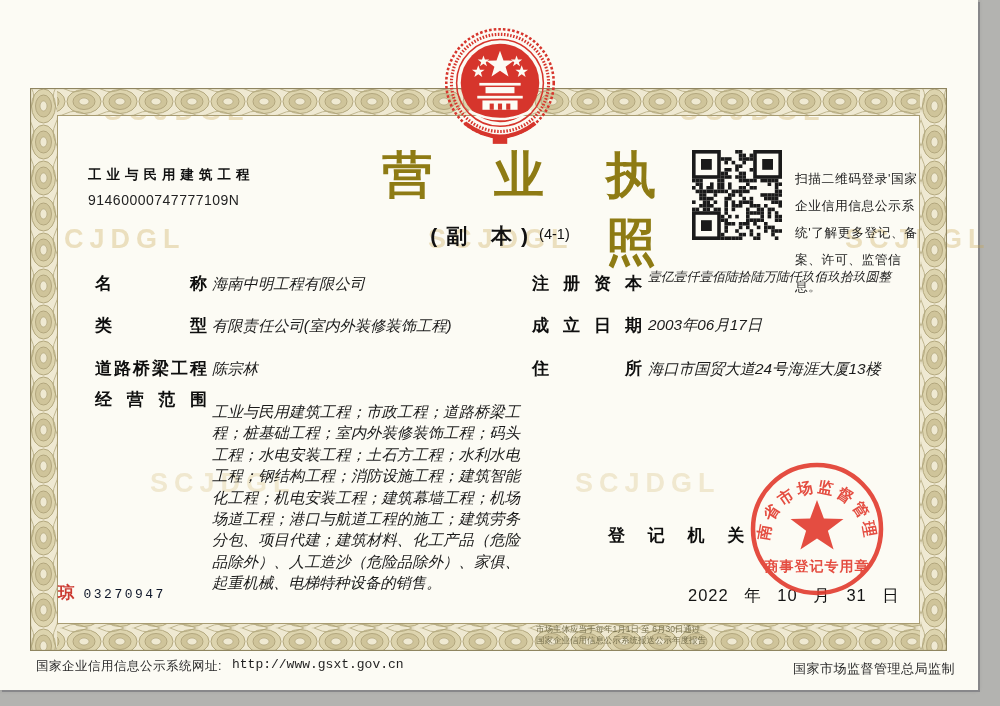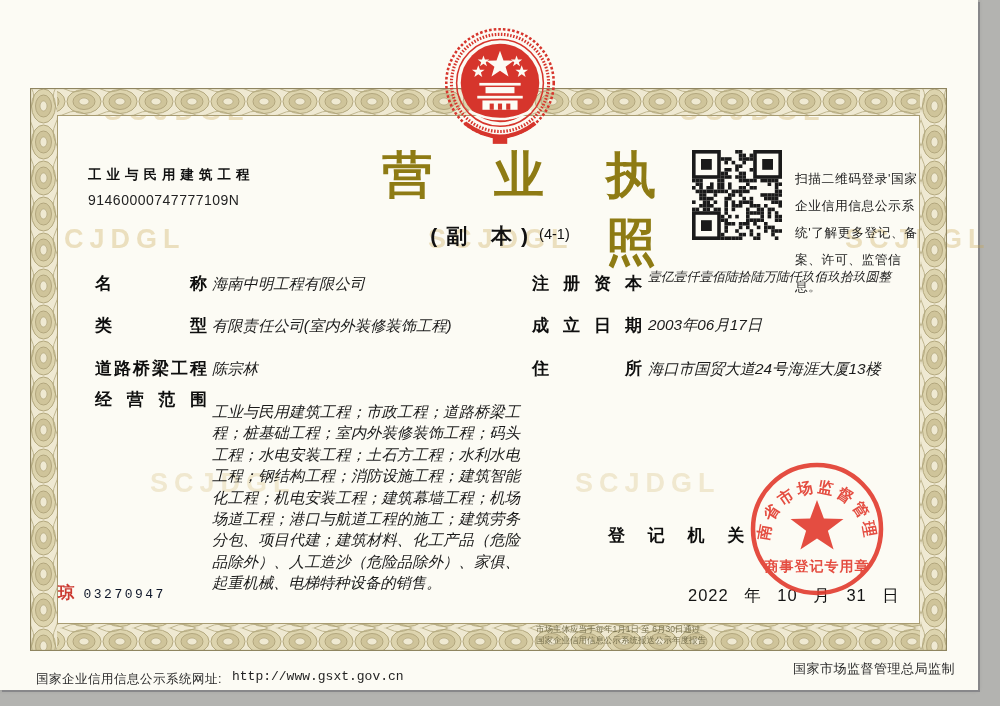--- a/index.html
+++ b/index.html
@@ -55,21 +55,21 @@
   .serial { position:absolute; left:58px; top:582px; z-index:3; display:flex;
     align-items:baseline; gap:9px; }
   .serial .region { color:#cb3a31; font-size:16.5px; font-weight:bold; }
   .serial .num { color:#0f172a; font-size:13px; letter-spacing:2.5px;
     font-family:Liberation Mono, monospace; }
 
   .notice { position:absolute; left:536px; top:624px; z-index:4; font-size:8.5px;
     line-height:10.5px; color:#77714f; white-space:nowrap; }
 
   .footer-left { position:absolute; left:36px; top:658px; z-index:3; display:flex;
-    align-items:center;margin-top:13px; }
+    align-items:flex-end; }
   .footer-left .flabel { font-size:12.5px; color:#2b2b2b; letter-spacing:.5px; }
   .footer-left .furl { font-size:13px; color:#1f1f1f; margin-left:10px;
     font-family:"Liberation Mono", monospace; position:relative; top:-3px; }
   .footer-right { position:absolute; left:793px; top:660px; z-index:3; font-size:13px;
     color:#2b2b2b; letter-spacing:.5px; }
 </style>
 </head>
 <body>
 
 <div class="scan">

